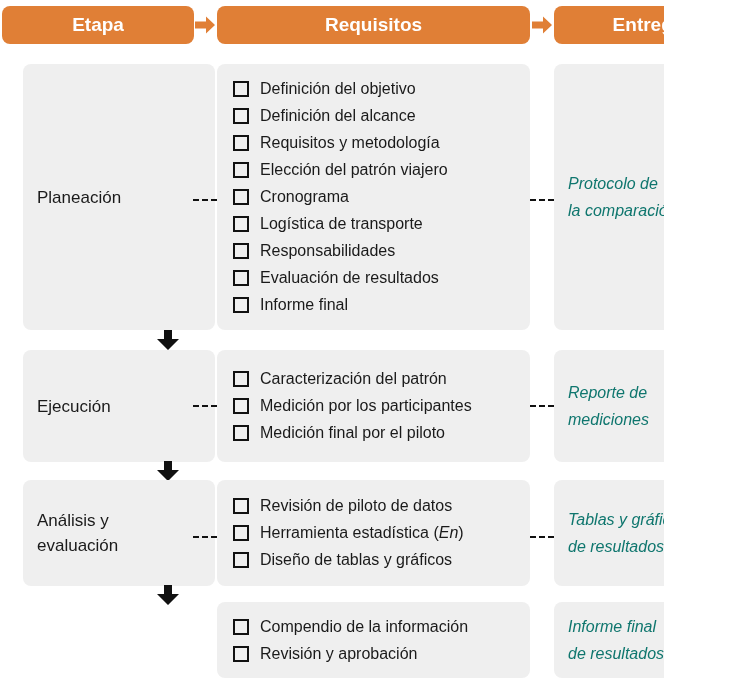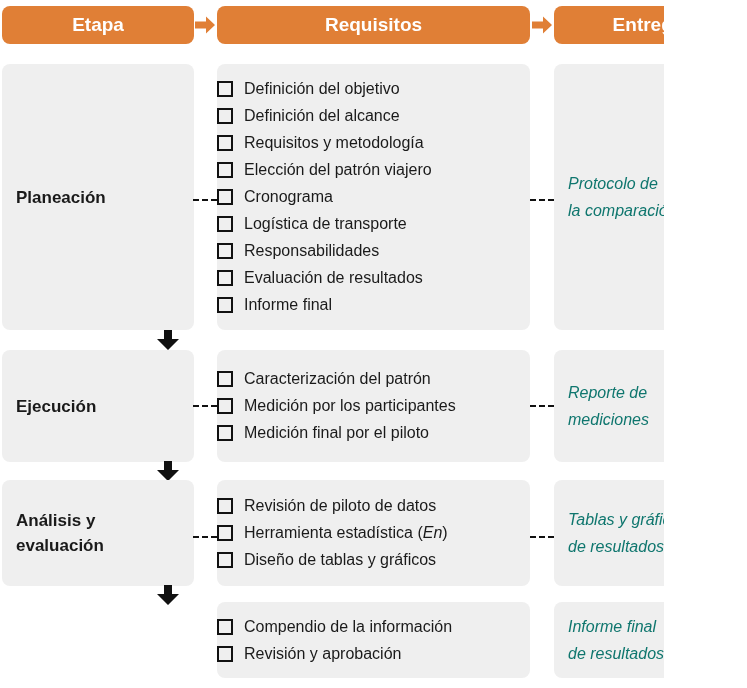--- a/index.html
+++ b/index.html
@@ -18,24 +18,25 @@
   .r4 { top:602px; height:76px;  }
 
   .hdr {
     position:absolute; top:6px; height:38px; background:#E07F36;
     border-radius:8px; color:#ffffff; font-weight:bold; font-size:19px;
     display:flex; align-items:center; justify-content:center; box-sizing:border-box;
   }
   .box { position:absolute; background:#EFEFEF; border-radius:8px; box-sizing:border-box; }
   .stage {
     display:flex; flex-direction:column; justify-content:center;
-    padding-left:14px; font-weight:bold; font-size:17px; line-height:25px;
+    padding-left:14px; font-weight:normal; font-size:17px; line-height:25px;
     white-space:pre-line;
+    margin-left:21px;
   }
-  .acts { display:flex; flex-direction:column; justify-content:center; }
+  .acts { display:flex; flex-direction:column; justify-content:center; padding-left:16px; }
   .item { display:flex; align-items:center; height:27px; font-size:16px; }
   .cb {
     width:12px; height:12px; border:2px solid #111111; margin-right:11px;
     flex:none; background:transparent;
   }
   .del {
     display:flex; flex-direction:column; justify-content:center;
     padding-left:14px; font-style:italic; font-size:16px; line-height:27px;
     white-space:pre-line; color:#0f766e;
   }

